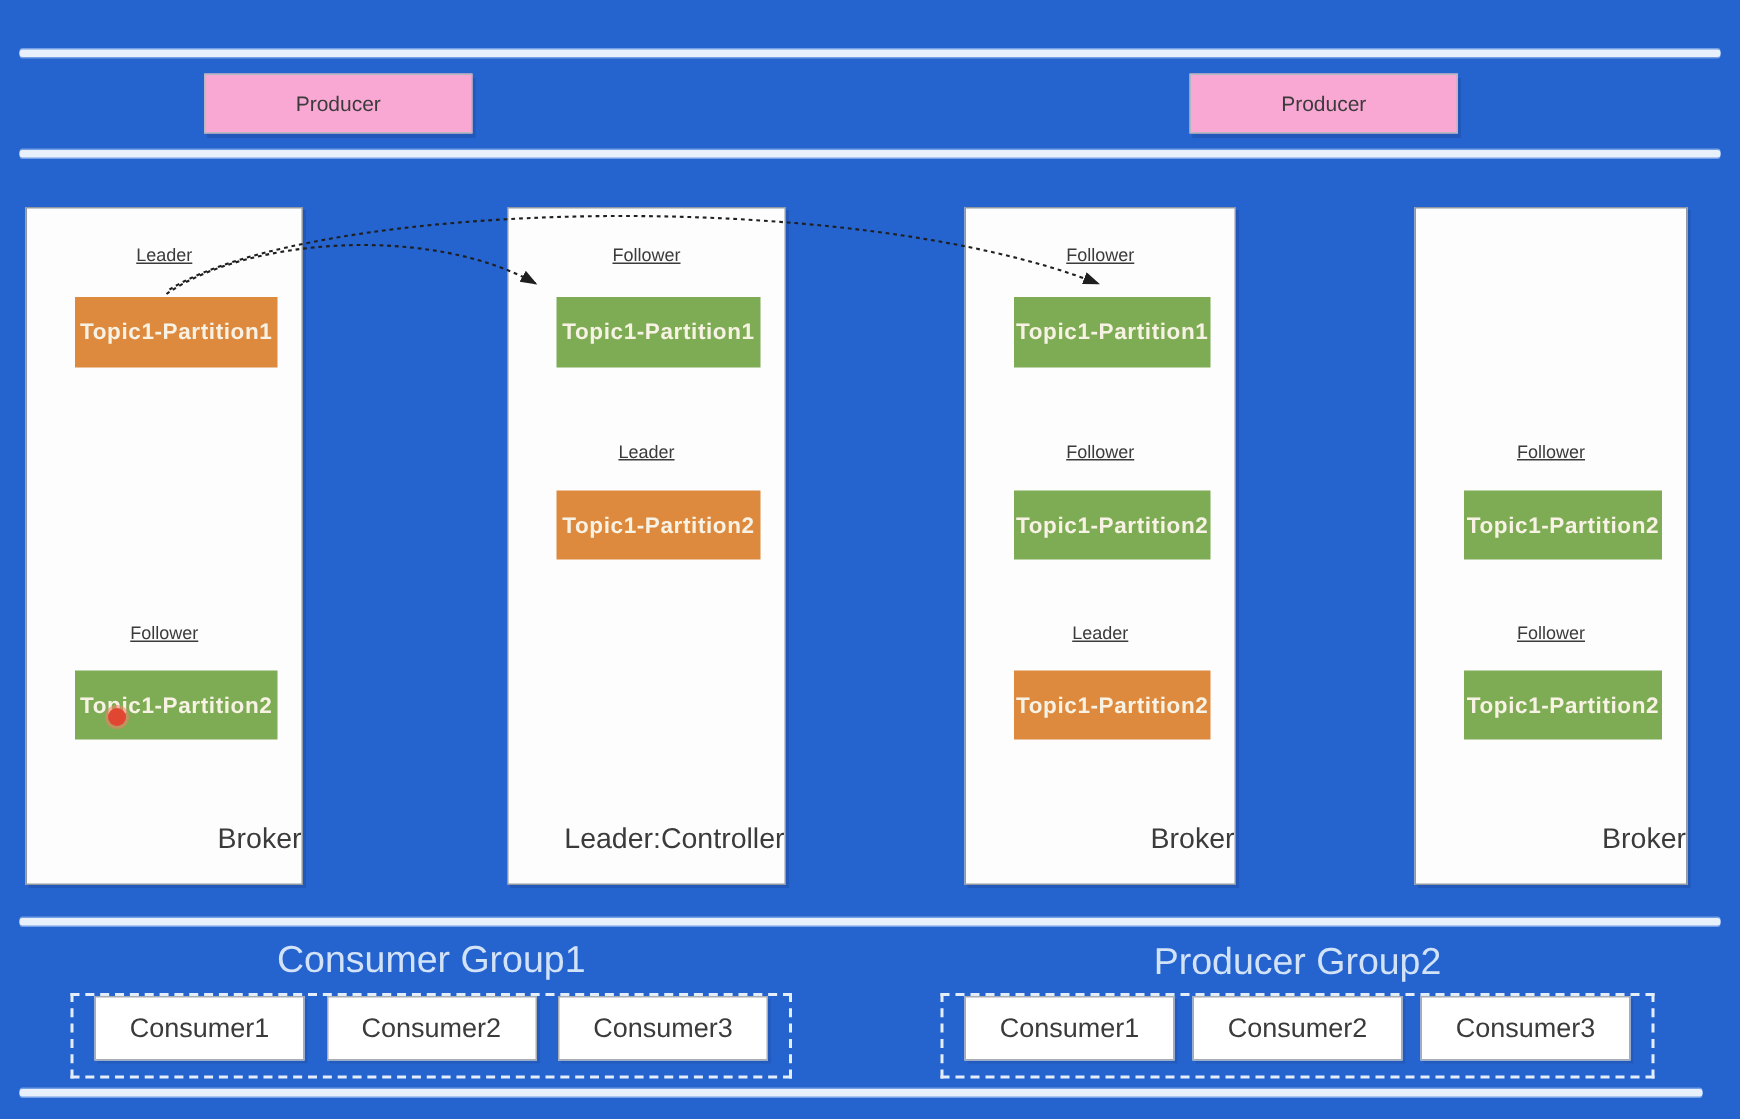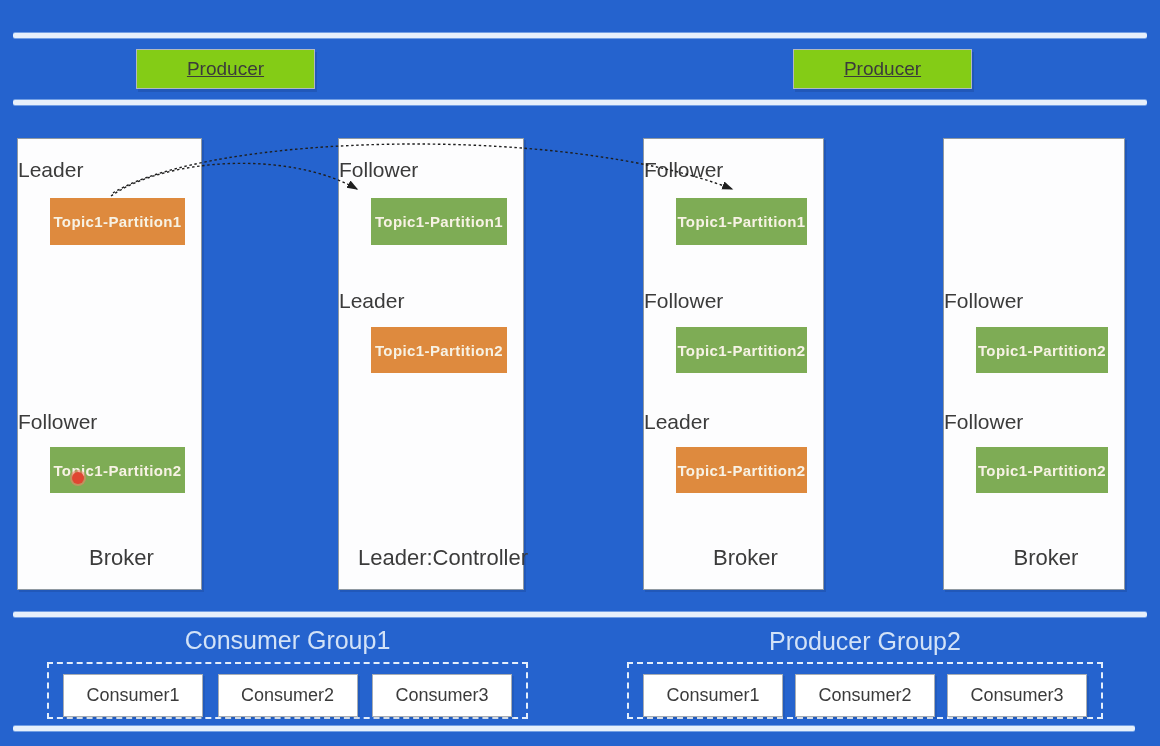--- a/index.html
+++ b/index.html
@@ -8,56 +8,56 @@
     --group-title:#D2E2F7; --arrow:#1F1F1F; --cursor-red:#E04632;
   }
   html,body{margin:0;padding:0;}
   body{font-family:"Liberation Sans", sans-serif; background:#111;}
   .stage{position:relative; width:1160px; height:746px; background:var(--bg); overflow:hidden;}
 
   .sep{position:absolute; left:13px; width:1134px; height:5px; background:var(--separator); border-radius:2px;
        box-shadow:0 1px 0 rgba(180,210,245,.55), 0 -1px 0 rgba(180,210,245,.55);}
   .sep.l1{top:33px;} .sep.l2{top:100px;} .sep.l3{top:612px;} .sep.l4{top:726px; width:1122px;}
 
-  .producer{position:absolute; top:49px; width:177px; height:38px; background:#84cc16;
+  .producer{position:absolute; top:49px; width:177px; height:38px; background:#f9a8d4;
     border:1px solid #B3B9BF; box-shadow:2px 3px 0 rgba(0,0,0,.10);
     display:flex; align-items:center; justify-content:center;
-    font-size:19px; color:var(--text-dark);text-decoration:underline;}
+    font-size:14px; color:var(--text-dark);}
   .producer.p1{left:136px;} .producer.p2{left:793px;}
 
   .broker{position:absolute; top:138px; height:452px; background:var(--panel);
     border:1px solid var(--panel-border); box-shadow:2px 2px 0 rgba(0,0,0,.10); box-sizing:border-box;}
   .broker.b1{left:17px;  width:185px;}
   .broker.b2{left:338px; width:186px;}
   .broker.b3{left:643px; width:181px;}
   .broker.b4{left:943px; width:182px;}
 
-  .role{position:absolute; left:0; width:100%; height:30px; text-align:left;
-    font-size:21px; color:var(--text-dark); line-height:30px;}
+  .role{position:absolute; left:0; width:100%; height:30px; text-align:center;
+    font-size:12px; color:var(--text-dark); line-height:30px;text-decoration:underline;}
   .role.r1{top:16px;} .role.r2{top:147px;} .role.r3{top:268px;}
 
   .part{position:absolute; left:16px; right:16px; height:47px; display:flex; align-items:center;
     justify-content:center; font-size:15px; font-weight:bold; letter-spacing:.4px; color:var(--partition-text);margin-left:16px;}
   .part.pr1{top:59px;} .part.pr2{top:188px; height:46px;} .part.pr3{top:308px; height:46px;}
   .part.orange{background:var(--orange);} .part.green{background:var(--green);}
 
-  .broker-footer{position:absolute; left:0; bottom:18px; width:100%; text-align:center;
-    font-size:22px; color:var(--text-dark);margin-left:12px;}
+  .broker-footer{position:absolute; left:0; bottom:18px; width:100%; text-align:right;
+    font-size:19px; color:var(--text-dark);}
 
   .arrows{position:absolute; left:0; top:0; z-index:10; pointer-events:none;}
 
   .cursor-dot{position:absolute; left:72px; top:472px; width:12px; height:12px; border-radius:50%;
     background:var(--cursor-red); box-shadow:0 0 0 2px rgba(243,128,104,.55); z-index:11;}
 
   .cg-title{position:absolute; text-align:center; font-size:25px; font-weight:400; color:var(--group-title);}
   .cg-title.g1{left:47px; top:626px; width:481px;}
   .cg-title.g2{left:627px; top:627px; width:476px;}
 
   .cg-box{position:absolute; top:662px; height:57px; border:2px dashed #E4EEFB; box-sizing:border-box;
-    display:flex; align-items:flex-end; justify-content:space-between; padding:0 14px;}
+    display:flex; align-items:flex-start; justify-content:space-between; padding:0 14px;}
   .cg-box.g1{left:47px; width:481px;}
   .cg-box.g2{left:627px; width:476px;}
 
   .consumer{width:138px; height:41px; background:#fff; border:1px solid #A8ADB3;
     box-shadow:2px 2px 0 rgba(0,0,0,.08); display:flex; align-items:center; justify-content:center;
     font-size:18px; color:var(--text-dark);}
 
   .watermark{position:absolute; right:20px; top:699px; z-index:12; font-size:19px; font-weight:600;
     letter-spacing:1px; color:rgba(255,255,255,.55);}
 </style>

